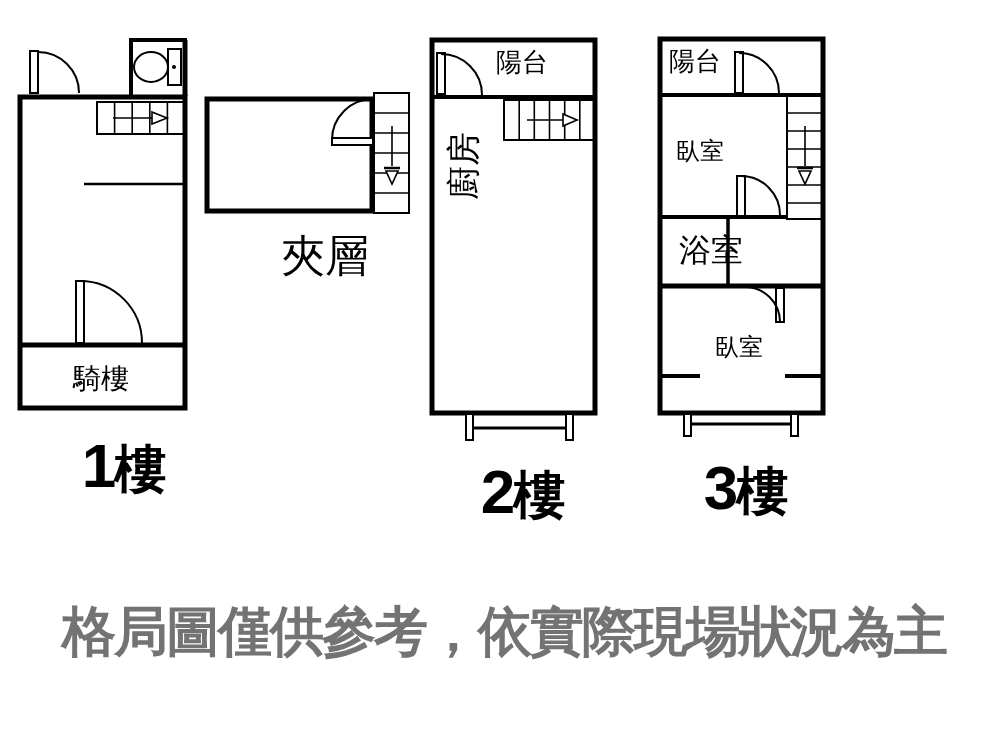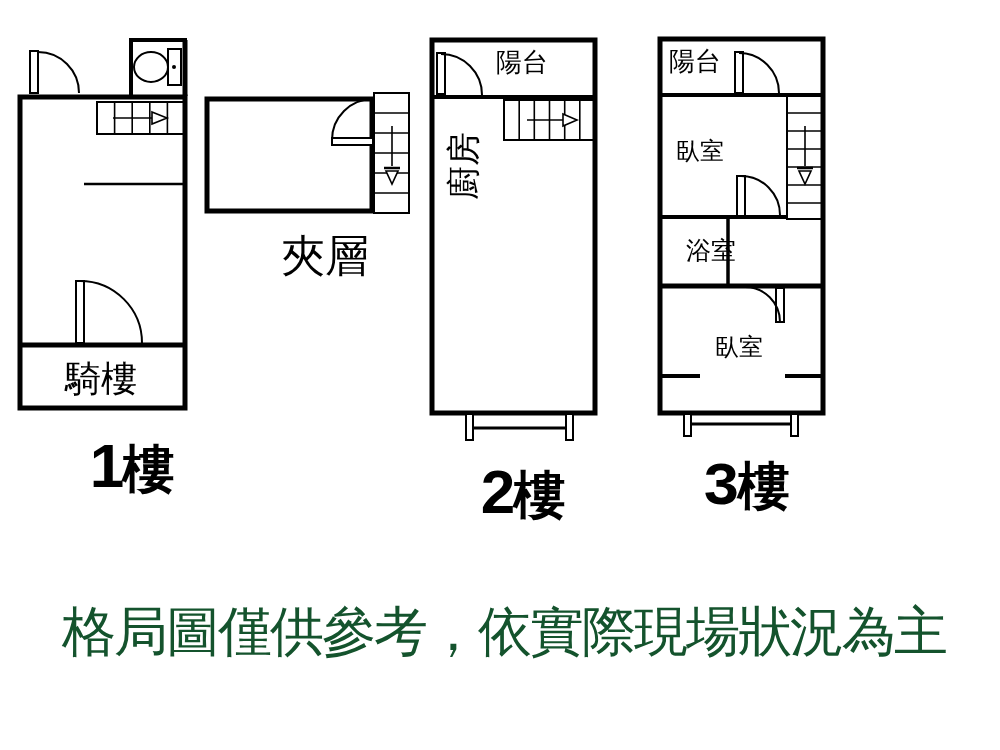--- a/index.html
+++ b/index.html
@@ -3,33 +3,33 @@
 <meta charset="utf-8">
 <style>
   html,body{margin:0;padding:0;background:#ffffff;}
   #canvas{
     position:relative;width:1000px;height:750px;background:#ffffff;
     font-family:"Liberation Sans","DejaVu Sans",sans-serif;color:#000;overflow:hidden;
   }
   #plan-svg{position:absolute;left:0;top:0;}
   .label{position:absolute;transform:translate(-50%,-50%);white-space:nowrap;color:#000;line-height:1;}
   .lbl-26{font-size:26px;}
-  .lbl-28{font-size:25px;padding-left:40px;}
+  .lbl-28{font-size:32px;padding-left:40px;}
   .lbl-30{font-size:24px;}
   .lbl-34{font-size:34px;}
-  .lbl-38{font-size:36px;}
+  .lbl-38{font-size:28px;}
   .lbl-44{font-size:44px;}
   .lbl-60{font-size:60px;}
   .rot90{transform:translate(-50%,-50%) rotate(-90deg);}
   .floor-label{position:absolute;transform:translate(-50%,-50%);white-space:nowrap;line-height:1;}
   .floor-label .num{font-size:62px;font-weight:900;letter-spacing:-2px;}
   .floor-label .suffix{font-size:52px;font-weight:600;}
   .disclaimer{
     position:absolute;transform:translate(-50%,-50%);white-space:nowrap;
-    font-size:54px;font-weight:400;letter-spacing:-2px;color:#14532d;
+    font-size:54px;font-weight:700;letter-spacing:-2px;color:#737373;
   }
 </style>
 </head>
 <body>
 
 <div id="canvas">
 
   <svg id="plan-svg" width="1000" height="750" viewBox="0 0 1000 750">
 
     <g stroke="#000" fill="none">
@@ -180,25 +180,25 @@
 
 
   <div class="label lbl-26" style="left:695px;top:61px;">陽台</div>
 
   <div class="label lbl-30" style="left:700px;top:151px;">臥室</div>
 
   <div class="label lbl-28" style="left:691px;top:250px;">浴室</div>
 
   <div class="label lbl-30" style="left:739px;top:347px;">臥室</div>
 
-  <div class="floor-label" style="left:132px;top:466px;">
+  <div class="floor-label" style="left:124px;top:466px;">
     <span class="num">1</span><span class="suffix">樓</span>
   </div>
   <div class="floor-label" style="left:523px;top:492px;">
     <span class="num">2</span><span class="suffix">樓</span>
   </div>
-  <div class="floor-label" style="left:746px;top:488px;font-family:Liberation Mono, monospace;">
+  <div class="floor-label" style="left:746px;top:488px;">
     <span class="num">3</span><span class="suffix">樓</span>
   </div>
 
   <div class="disclaimer" style="left:504px;top:632px;">格局圖僅供參考，依實際現場狀況為主</div>
 
 </div>
 
 </body></html>

